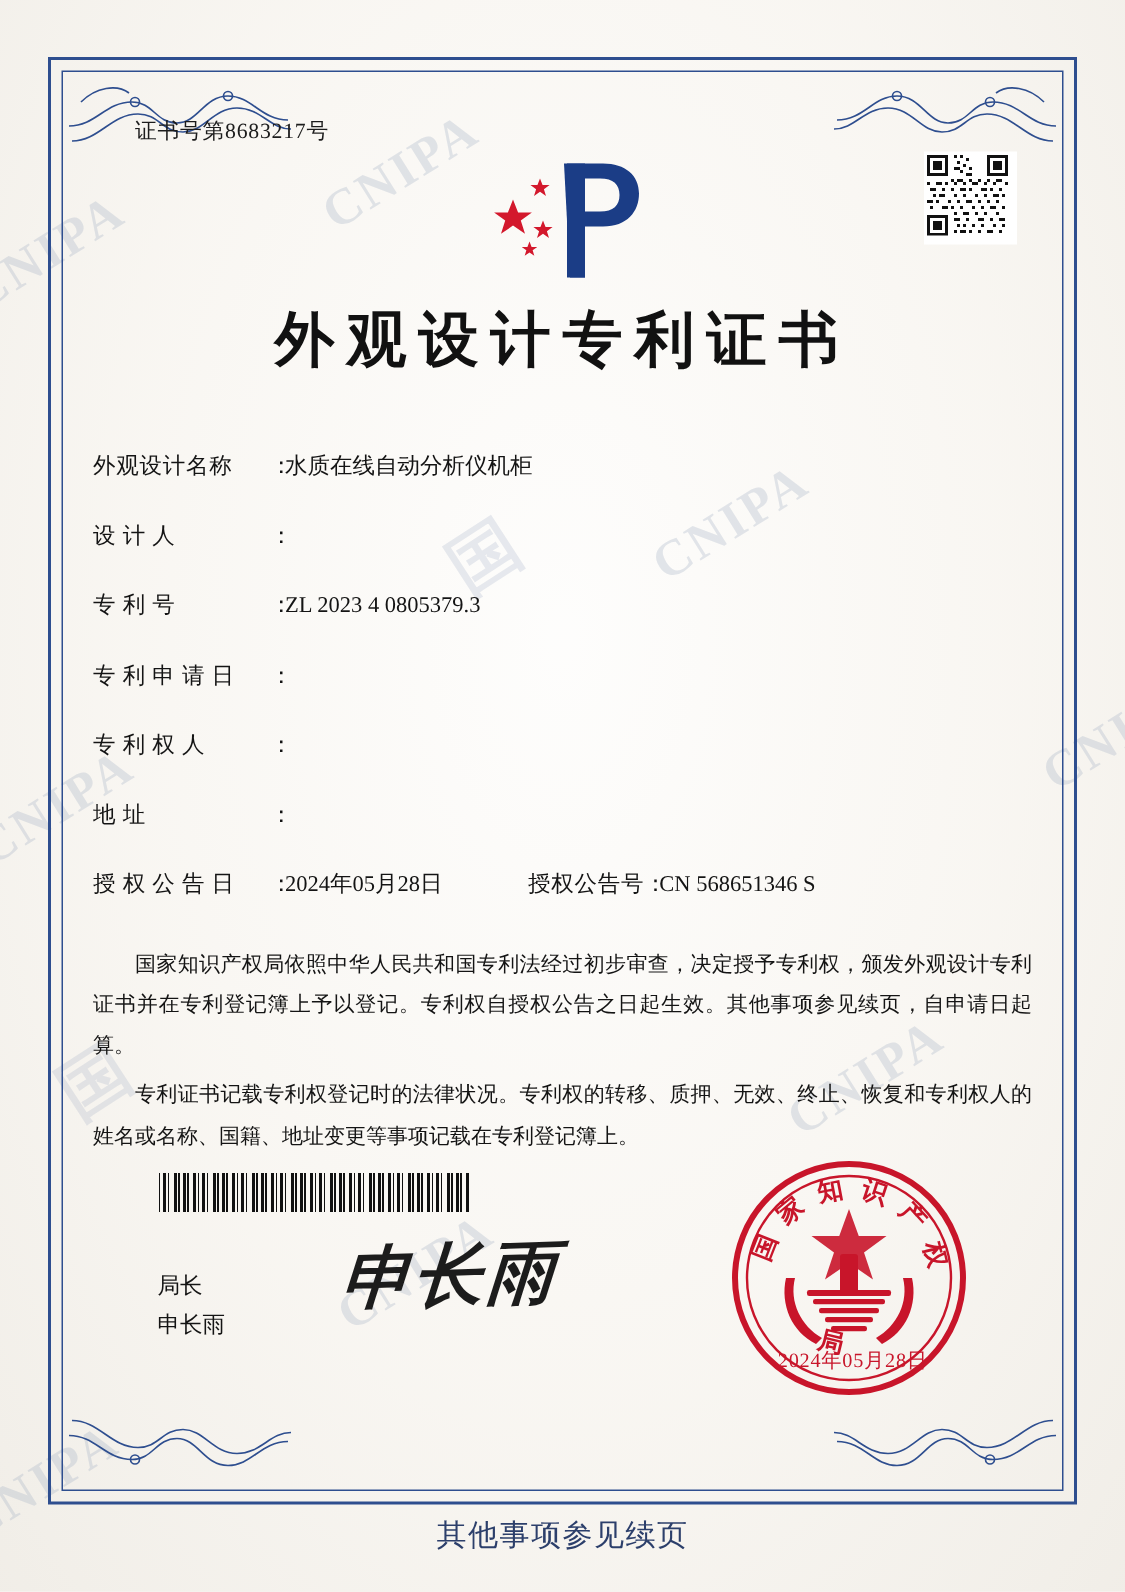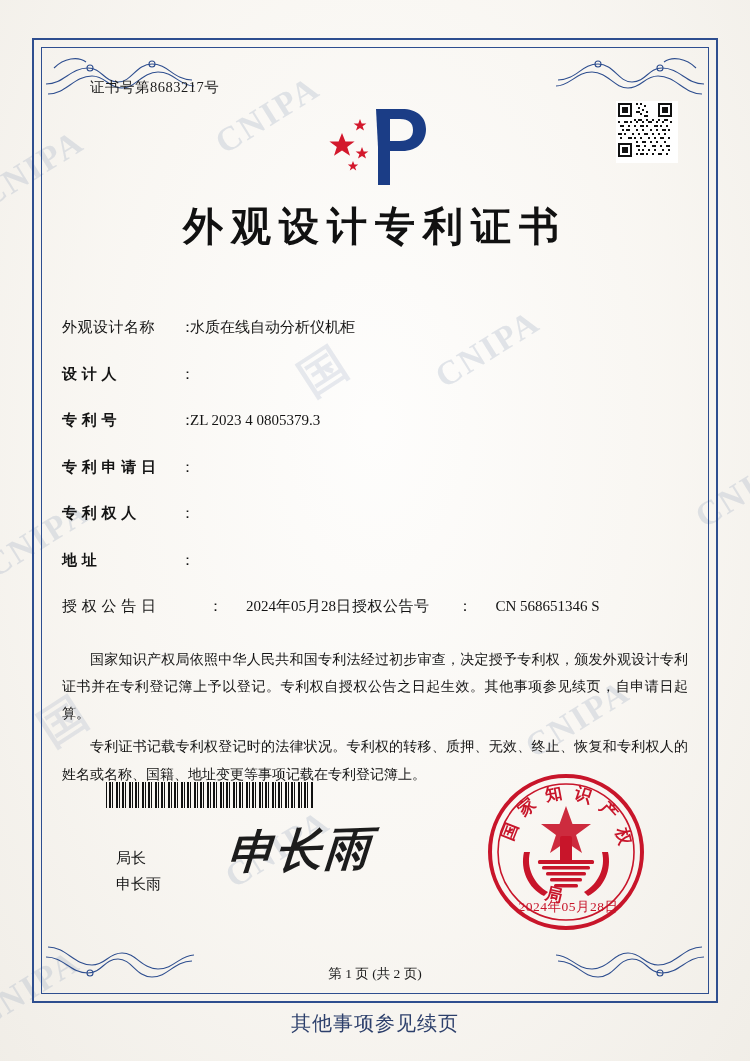--- a/index.html
+++ b/index.html
@@ -120,56 +120,54 @@
     text-align: center;
     font-size: 40px;
     letter-spacing: 8px;
     color: #111;
     font-weight: bold;
     margin-top: 6px;
     font-family: "DejaVu Serif", "Liberation Serif", serif;
   }
 
   .fields {
-    margin-top: 62px;
+    margin-top: 46px;
     font-size: 15px;
     color: #141414;
     line-height: 1.5;
   }
   .field-row {
     display: flex;
     align-items: flex-start;
     margin-bottom: 24px;
   }
   .f-label {
     width: 118px;
     flex: none;
     letter-spacing: 0.5px;
     white-space: nowrap;
   }
   .f-label.spread {
     display: inline-flex;
     justify-content: space-between;
-    font-weight: bold;
   }
   .f-colon { width: 10px; flex: none; }
   .f-value { flex: 1; }
   .f-value .line2 {
     display: block;
     margin-top: 8px;
     margin-left: 8px;
   }
   .two-col {
     display: flex;
     margin-bottom: 8px;
   }
   .two-col .col {
     display: flex;
     align-items: center;
-    gap: 28px;
   }
   .two-col .col.left { width: 290px; flex: none; }
   .two-col .lbl { letter-spacing: 0.5px; white-space: nowrap; }
   .two-col .lbl.w {
     width: 118px;
     display: inline-flex;
     justify-content: space-between;
   }
 
   .paragraphs {
@@ -196,21 +194,21 @@
       #111 0 1px, transparent 1px 3px,
       #111 3px 5px, transparent 5px 6px,
       #111 6px 7px, transparent 7px 10px,
       #111 10px 12px, transparent 12px 13px
     );
   }
 
   
   .sig-block {
     position: absolute;
-    left: 116px;
+    left: 105px;
     top: 846px;
     font-size: 15px;
     color: #141414;
     line-height: 1.7;
   }
   .sig-script {
     position: absolute;
     left: 228px;
     top: 820px;
     font-size: 46px;
@@ -530,16 +528,15 @@
       <text font-family="Liberation Serif, serif" font-size="17" font-weight="bold" fill="#c8152a" letter-spacing="3">
         <textPath href="#sealArc" startOffset="6%">国 家 知 识 产 权</textPath>
       </text>
       <text font-family="Liberation Serif, serif" font-size="17" font-weight="bold" fill="#c8152a" letter-spacing="3">
         <textPath href="#sealArcBottom" startOffset="36%">局</textPath>
       </text>
     </svg>
   </div>
   <div class="seal-date">2024年05月28日</div>
 
-  <div class="page-num">第 1 页 (共 2 页)</div>
   <div class="footer-note">其他事项参见续页</div>
 
 </div>
 
 </body></html>

